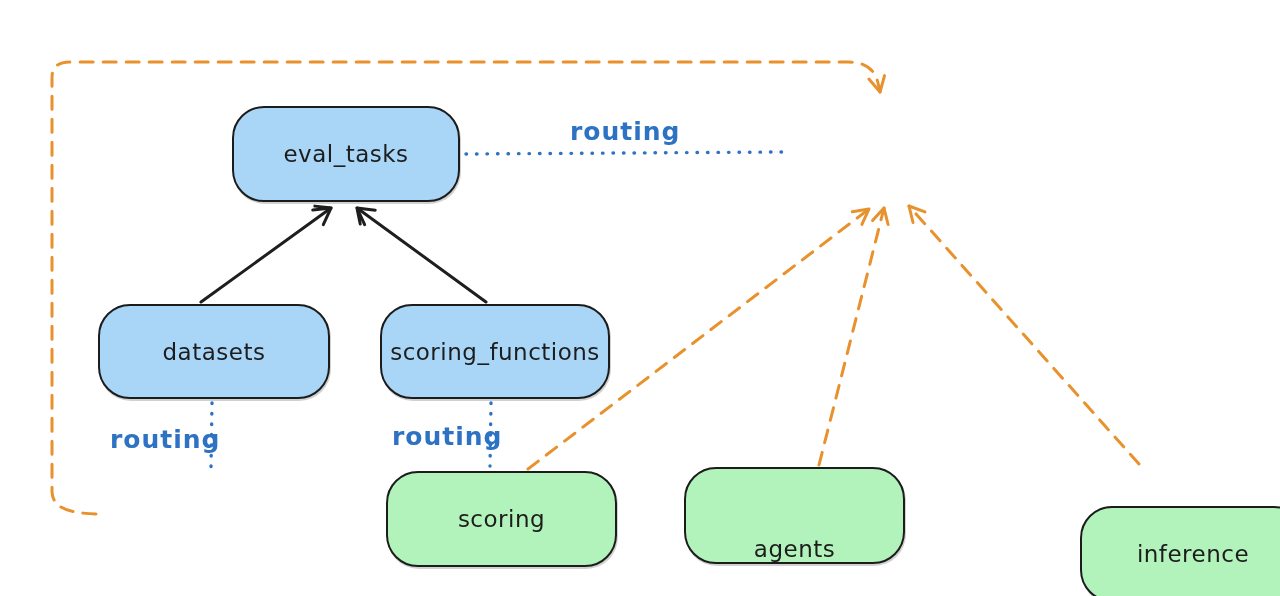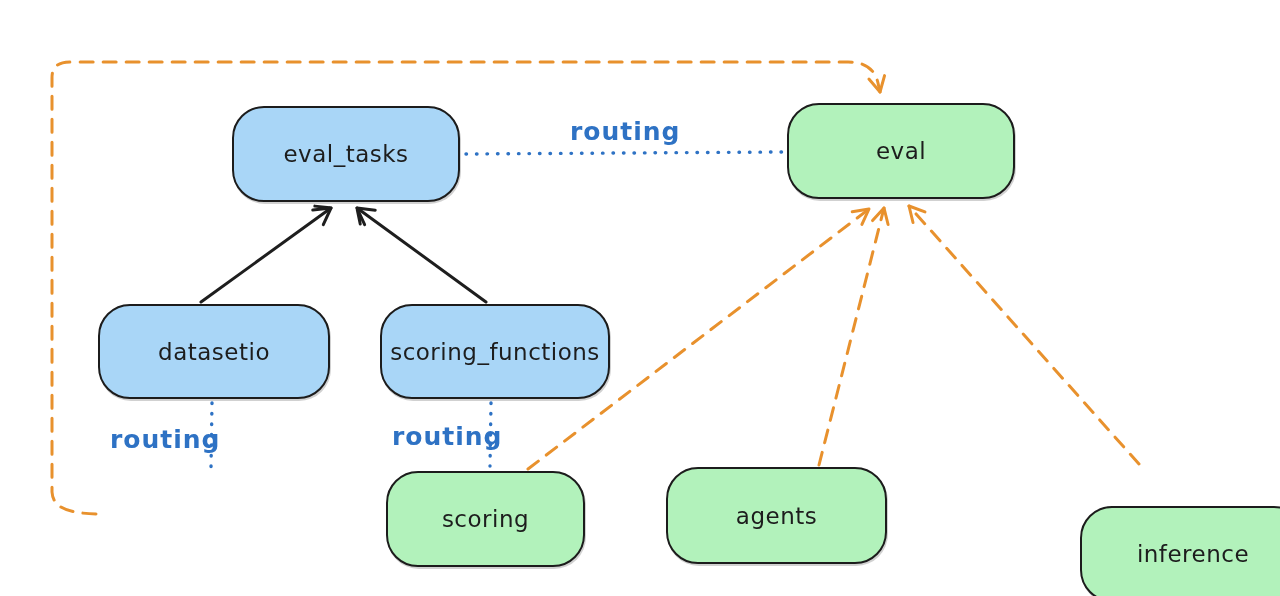--- a/index.html
+++ b/index.html
@@ -39,22 +39,22 @@
     white-space: nowrap;
   }
   .node-blue  { background: #a9d6f7; }
   .node-green { background: #b2f2bb; }
 
   .n-eval-tasks        { left: 232px;  top: 106px; width: 228px; height: 96px; }
   .n-eval              { left: 787px;  top: 103px; width: 228px; height: 96px; }
   .n-datasets          { left: 98px;   top: 304px; width: 232px; height: 95px; }
   .n-scoring-functions { left: 380px;  top: 304px; width: 230px; height: 95px; }
   .n-datasetio         { left: 97px;   top: 474px; width: 228px; height: 94px; }
-  .n-scoring           { left: 386px;  top: 471px; width: 199px; height: 96px; }
-  .n-agents            { left: 666px;  top: 467px; width: 221px; height: 97px; }
+  .n-scoring           { left: 386px;  top: 471px; width: 231px; height: 96px; }
+  .n-agents            { left: 684px;  top: 467px; width: 221px; height: 97px; align-items: flex-end; }
   .n-inference         { left: 1080px; top: 466px; width: 226px; height: 96px; margin-top: 40px; }
 
   .edge-label {
     position: absolute;
     z-index: 3;
     font-size: 25px;
     font-weight: bold;
     color: #2e72c4;
     text-align: center;
     letter-spacing: 1px;
@@ -88,25 +88,22 @@
 
     <path d="M96,514 C64,513 53,506 52,492 L52,78 C52,65 59,62 74,62 L848,62 C866,62 875,70 878,83 L880,92" fill="none" stroke="#e8912d" stroke-width="3" stroke-linecap="round" stroke-dasharray="13 10" marker-end="url(#ah-orange)"></path>
     <path d="M528,469 L869,209" fill="none" stroke="#e8912d" stroke-width="3" stroke-linecap="round" stroke-dasharray="13 10" marker-end="url(#ah-orange)"></path>
     <path d="M819,465 L884,208" fill="none" stroke="#e8912d" stroke-width="3" stroke-linecap="round" stroke-dasharray="13 10" marker-end="url(#ah-orange)"></path>
     <path d="M1139,464 L909,206" fill="none" stroke="#e8912d" stroke-width="3" stroke-linecap="round" stroke-dasharray="13 10" marker-end="url(#ah-orange)"></path>
   </svg>
 
   <div class="node node-blue n-eval-tasks">
     <span class="label">eval_tasks</span>
   </div>
-  <div class="node node-green n-eval">
-    <span class="label">eval</span>
-  </div>
   <div class="node node-blue n-datasets">
-    <span class="label">datasetio</span>
+    <span class="label">datasets</span>
   </div>
   <div class="node node-blue n-scoring-functions">
     <span class="label">scoring_functions</span>
   </div>
   <div class="node node-green n-scoring">
     <span class="label">scoring</span>
   </div>
   <div class="node node-green n-agents">
     <span class="label">agents</span>
   </div>

